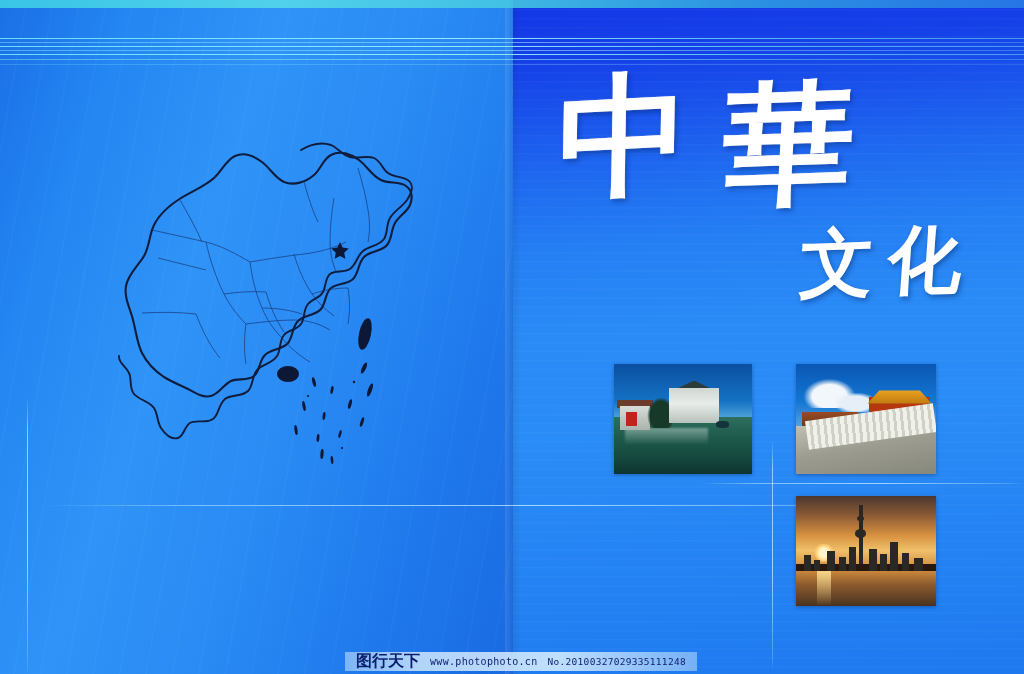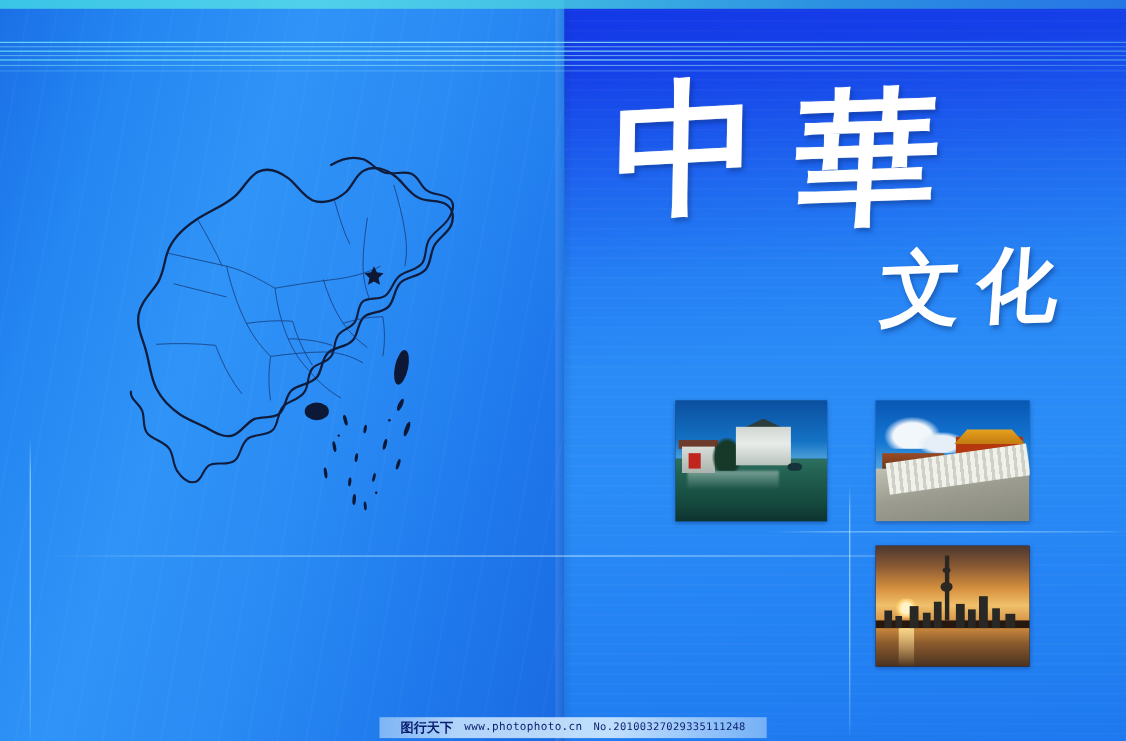--- a/index.html
+++ b/index.html
@@ -198,21 +198,21 @@
     left:345px; top:652px;
     width:352px; height:19px;
     background: linear-gradient(90deg, rgba(200,228,252,.55), rgba(214,236,254,.8) 20%, rgba(220,240,255,.85) 60%, rgba(200,228,252,.5));
     display:flex; align-items:center; justify-content:center; gap:10px;
     color:#0b1f6e;
     font-family:"DejaVu Sans Mono", monospace;
     font-size:10px;
     white-space:nowrap;
     letter-spacing:.3px;
   }
-  .watermark .cn{ font-family:"DejaVu Sans", sans-serif; font-size:12px; font-weight:700; letter-spacing:0; }
+  .watermark .cn{ font-family:"DejaVu Sans", sans-serif; font-size:16px; font-weight:700; letter-spacing:0; }
   .watermark .url{ font-size:10px; }
   .watermark .no{ font-size:9.5px; }
 </style>
 </head>
 <body>
 
 <div id="poster">
 
   <div class="bg-left"></div>
   <div class="bg-right"></div>

